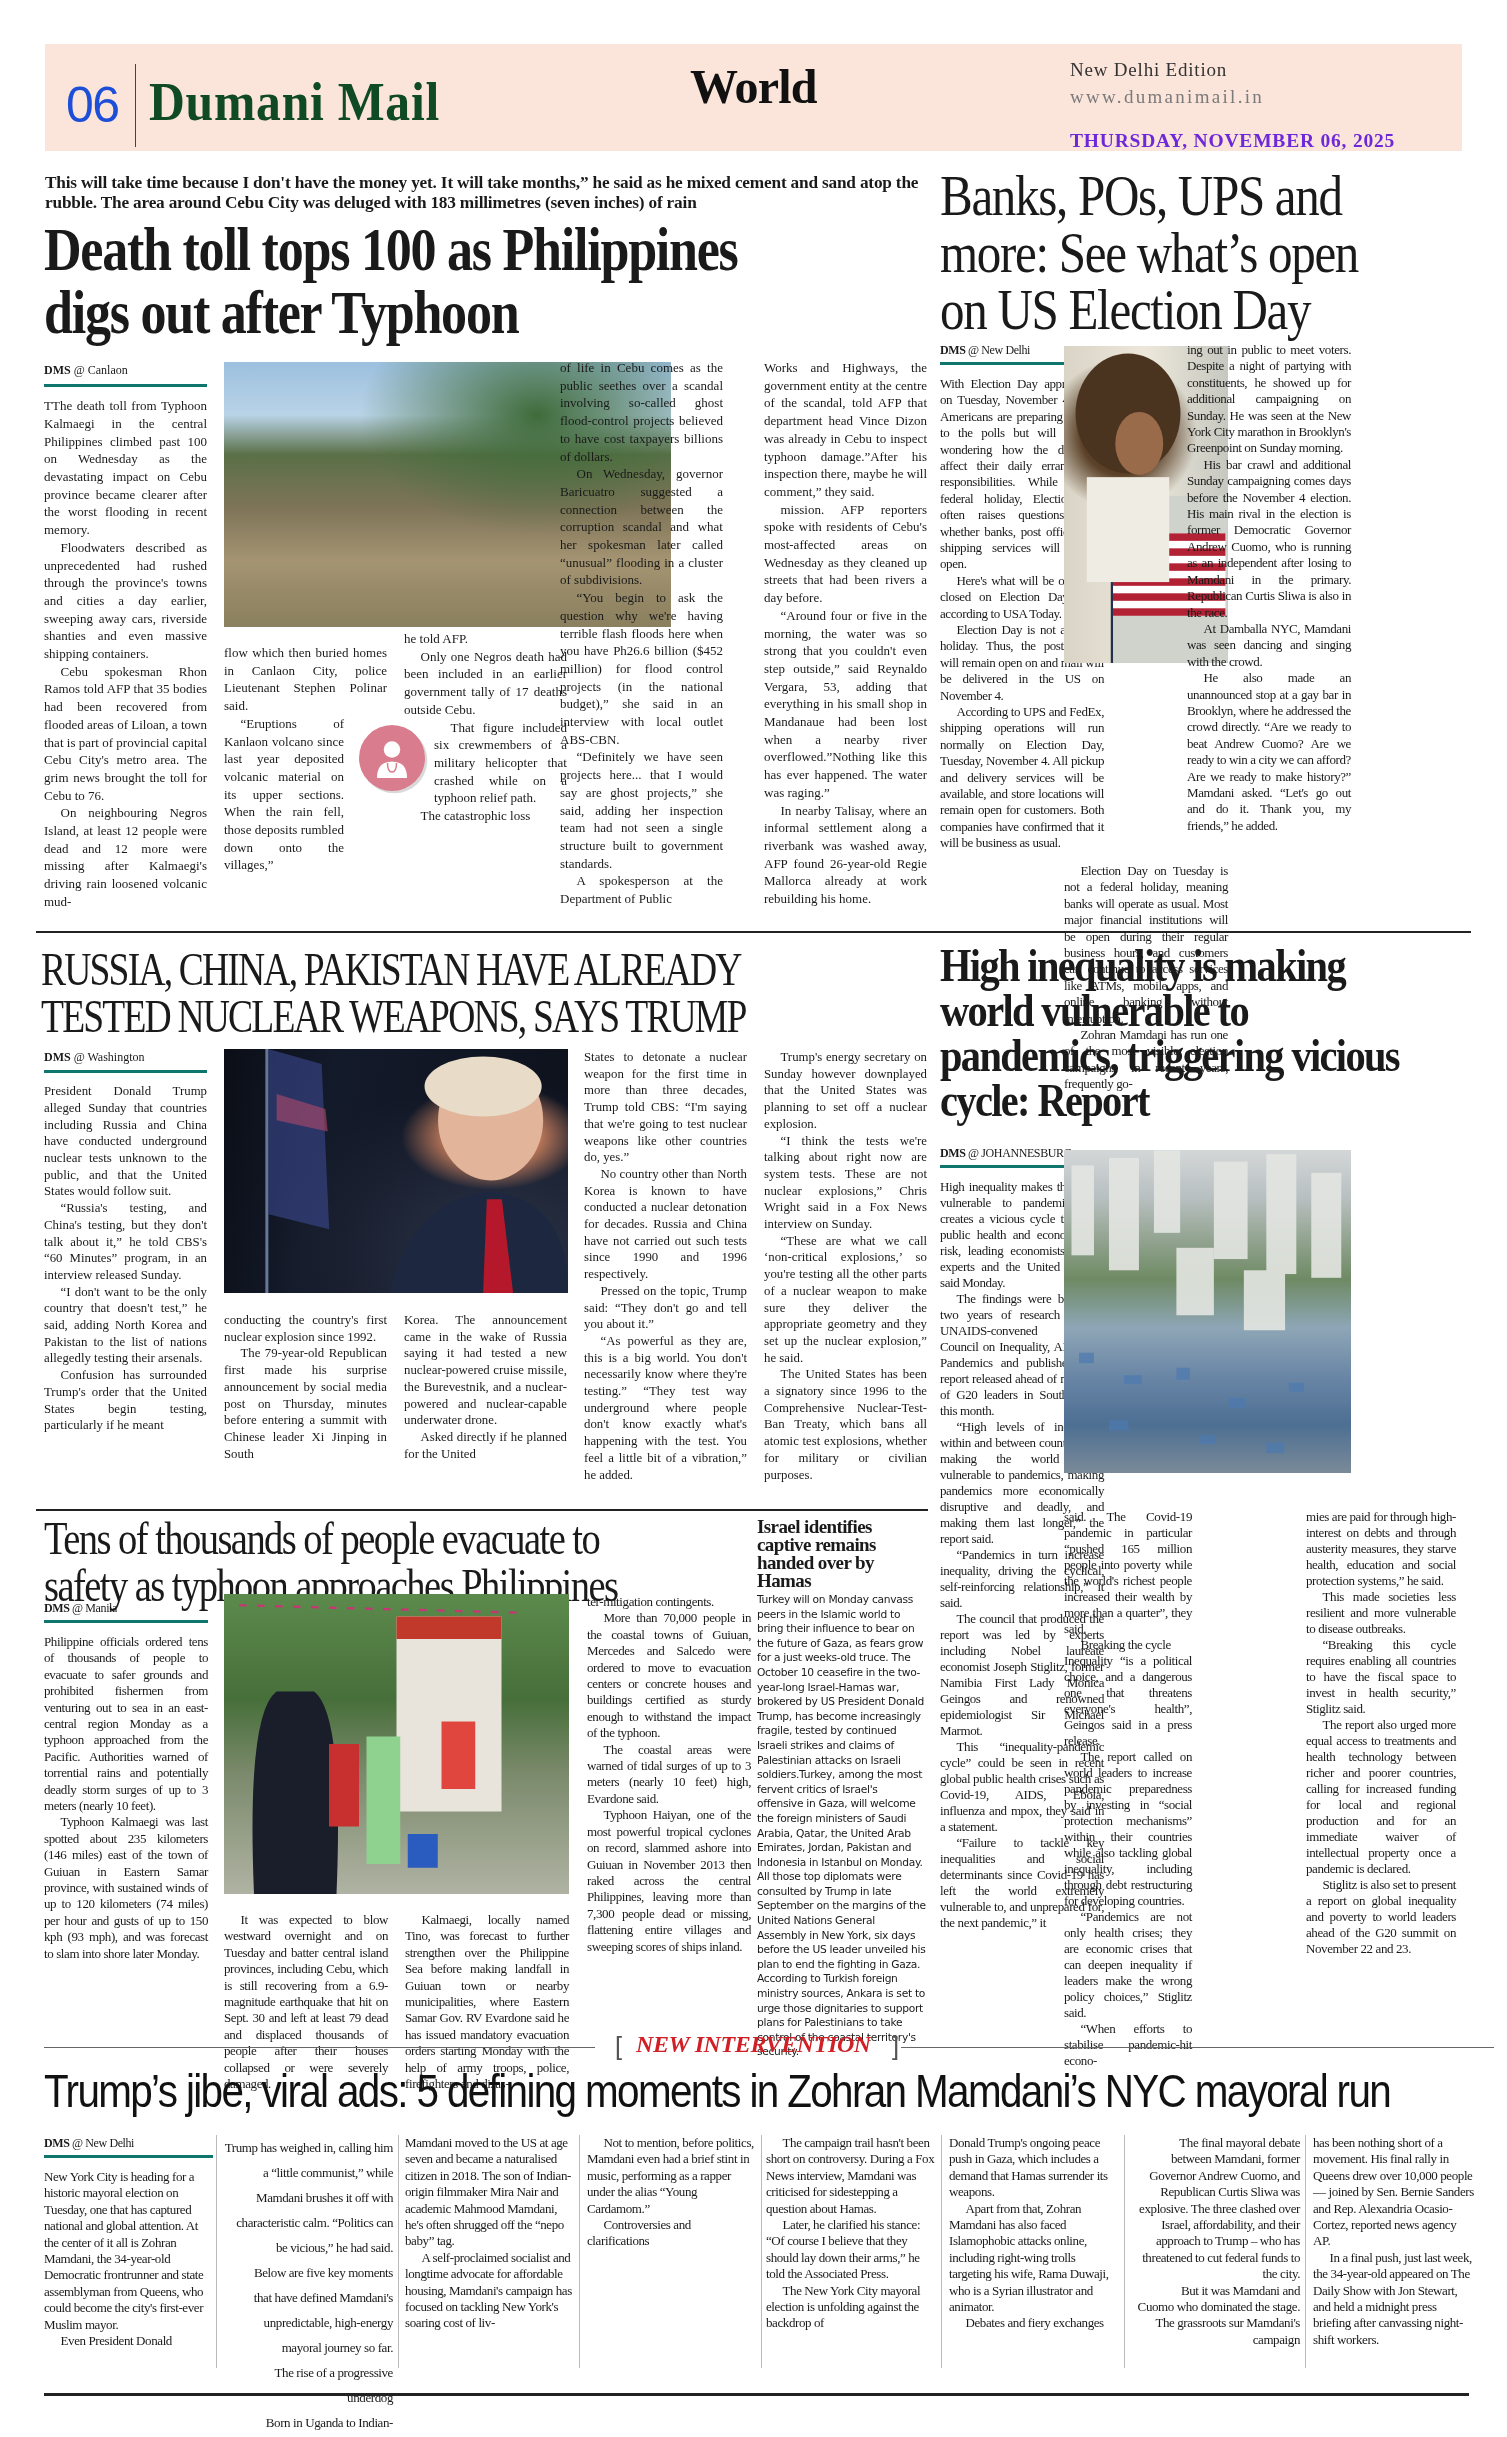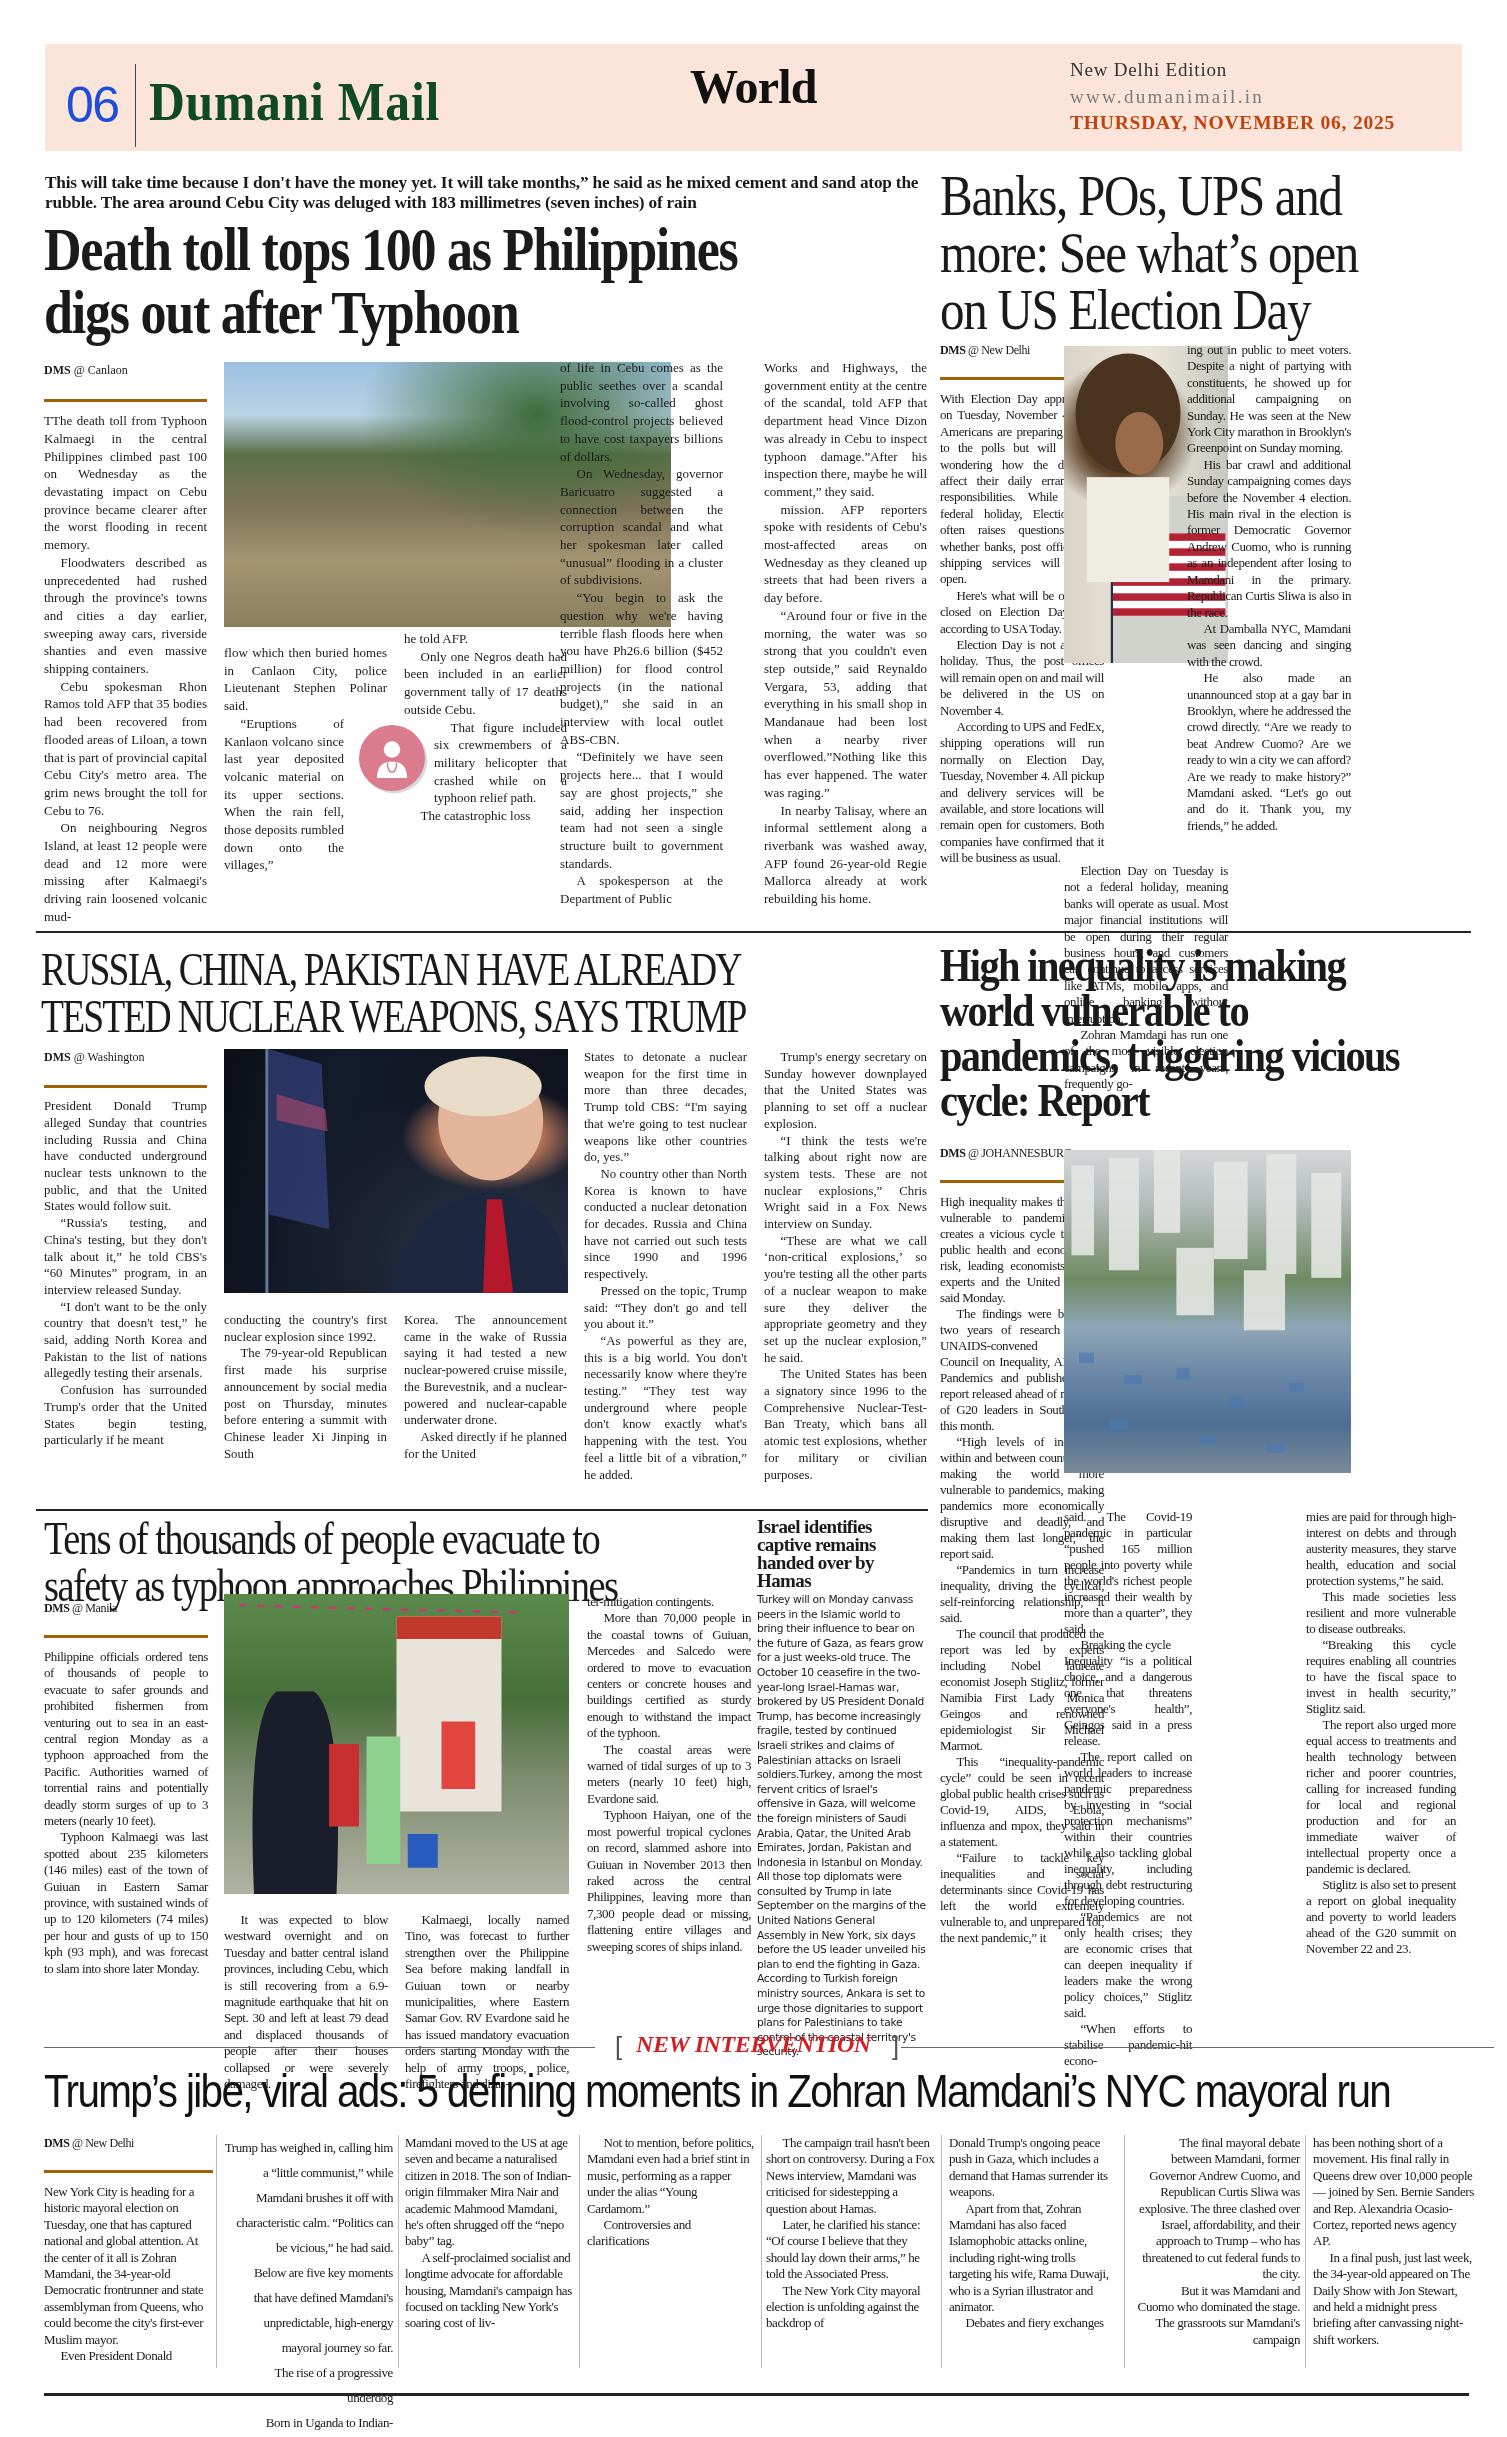--- a/index.html
+++ b/index.html
@@ -8,28 +8,28 @@
 
   
   .masthead { position: absolute; left: 45px; top: 44px; width: 1417px; height: 107px; background: #fbe5da; }
   .masthead .pageno { position: absolute; left: 21px; top: 31.5px; font-family: "Liberation Sans", sans-serif; font-weight: 300; font-size: 50px; color: #1d4ed8; letter-spacing: -1.5px; }
   .masthead .vrule { position: absolute; left: 90px; top: 19.5px; width: 0.8px; height: 83px; background: #444; }
   .masthead .brand { position: absolute; left: 104px; top: 27px; font-family: "Liberation Serif", serif; font-weight: bold; font-size: 54px; color: #0f4a25; letter-spacing: 0.8px; transform: scaleX(0.92); transform-origin: left; }
   .masthead .section { position: absolute; left: 645px; top: 15px; font-family: "Liberation Serif", serif; font-weight: bold; font-size: 48px; color: #111; letter-spacing: -0.8px; }
   .masthead .meta { position: absolute; left: 1025px; top: 15px; font-family: "Liberation Serif", serif; }
   .masthead .edition { font-size: 19px; color: #333; letter-spacing: 0.8px; }
   .masthead .url { font-size: 19px; color: #7a7a7a; letter-spacing: 2.3px; margin-top: 4.5px; }
-  .masthead .date { font-size: 19.5px; font-weight: bold; color: #c2410c; letter-spacing: 0.8px; margin-top: 4px; }
+  .masthead .date { font-size: 19.5px; font-weight: bold; color: #6d28d9; letter-spacing: 0.8px; margin-top: 22px; }
 
   .abs { position: absolute; }
   .col { position: absolute; font-size: 13px; line-height: 17.7px; text-align: justify; hyphens: auto; }
   .col p { text-indent: 16.5px; }
   .col p.noind { text-indent: 0; }
   .cond { font-family: "Liberation Serif", serif; letter-spacing: -0.4px; }
-  .dateline { font-size: 12px; border-bottom: 3px solid #a16207; padding-bottom: 19px; margin-bottom: 10.5px; }
+  .dateline { font-size: 12px; border-bottom: 3px solid #0f766e; padding-bottom: 4px; margin-bottom: 10.5px; }
   .dateline b { font-weight: bold; }
   .rule-h { position: absolute; height: 3.8px; background: #222; }
   .rule-thin { position: absolute; height: 0.8px; background: #999; }
   .vsep { position: absolute; width: 0.8px; background: #bbb; }
 
   .kicker { font-family: "Liberation Serif", serif; font-weight: bold; font-size: 17.3px; line-height: 20px; letter-spacing: -0.2px; }
   .headline-bold { font-family: "Liberation Serif", serif; font-weight: bold; letter-spacing: -1.5px; }
   .headline-reg { font-family: "Liberation Serif", serif; font-weight: normal; letter-spacing: -1.5px; }
 
   .photo { position: absolute; overflow: hidden; }

